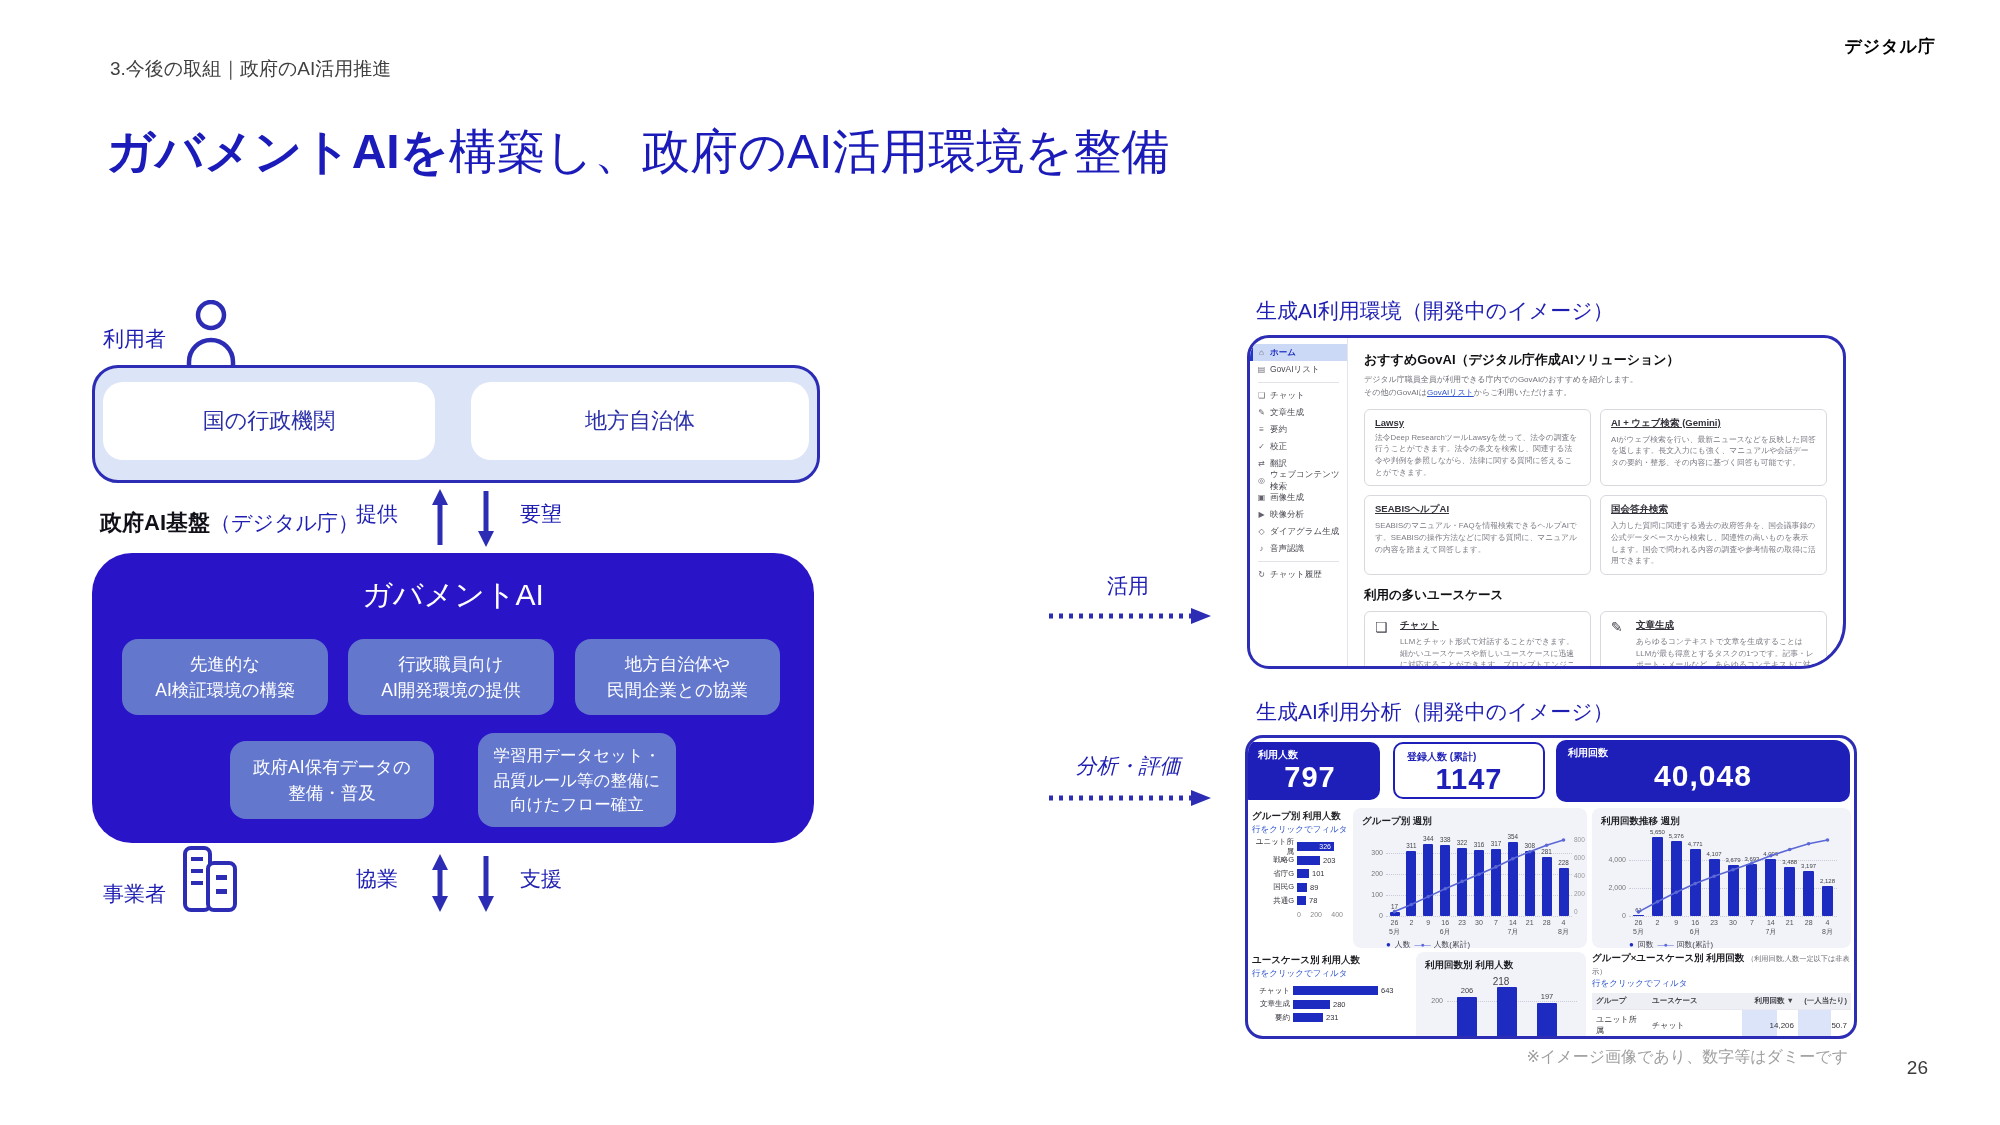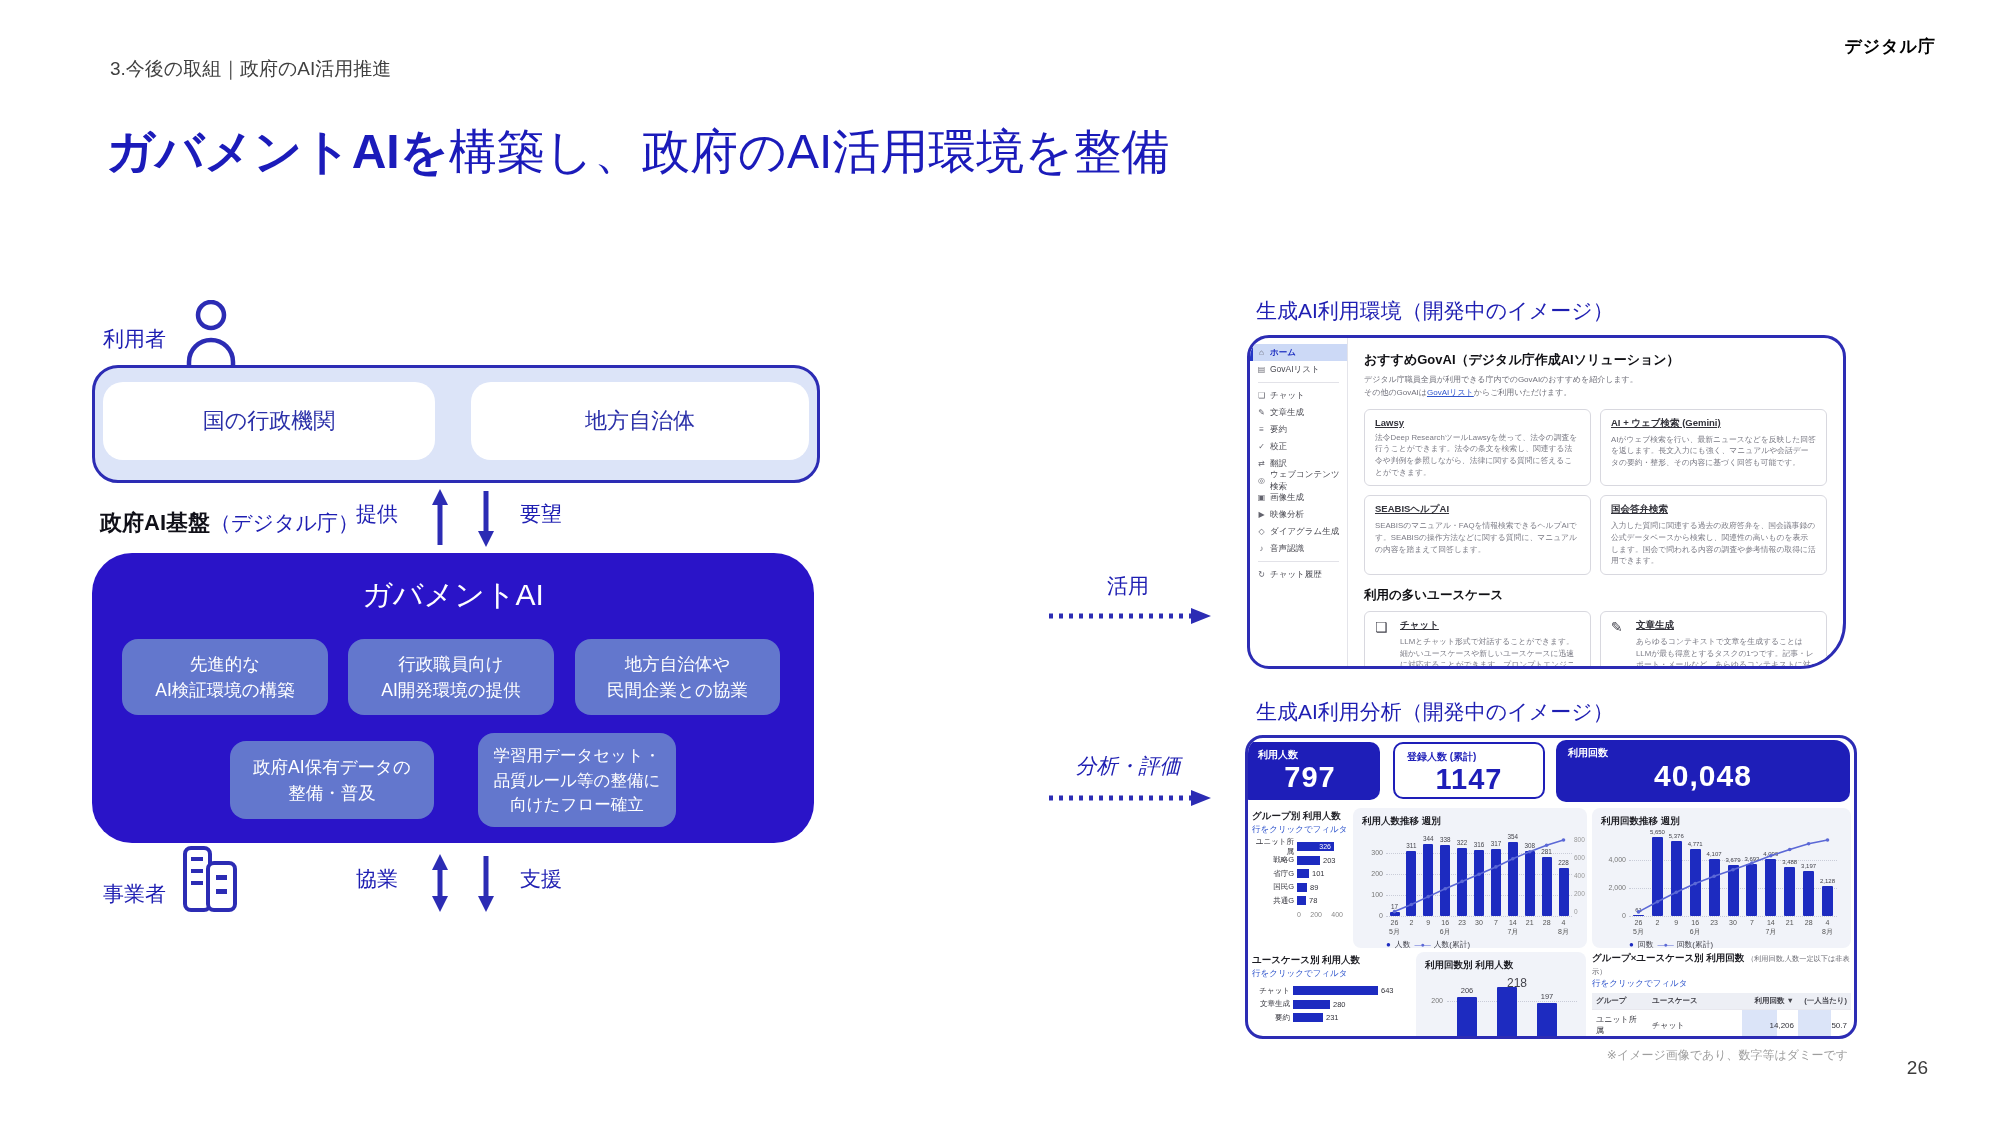--- a/index.html
+++ b/index.html
@@ -76,21 +76,21 @@
   .lineov{position:absolute;left:0;top:0;}
   .xrow{position:relative;height:20px;margin-top:2px;}
   .xtick{position:absolute;top:0;text-align:center;font-size:7px;color:#555;line-height:1.35;}
   .legend{font-size:7.8px;color:#44444c;margin-top:1px;display:flex;align-items:center;gap:4px;}
   .lg-dot{color:var(--bar);font-size:8px;}
   .lg-line{color:#5b68d6;font-size:7px;letter-spacing:-1px;}
   .tbl{width:100%;border-collapse:collapse;margin-top:3px;}
   .tbl th{background:#edeff5;font-size:7.5px;color:#44444c;text-align:left;padding:3px 4px;font-weight:700;}
   .tbl td{font-size:8px;color:#33333b;padding:4px;border-top:1px solid #e8e8ee;}
   .tbl .num{text-align:right;background:linear-gradient(90deg,#dbe4f8 62%,rgba(0,0,0,0) 62%);}
-  .footnote{font-size:12px;color:#9e9e9e;}
+  .footnote{font-size:16px;color:#9e9e9e;}
   .pagenum{font-size:19px;color:#3c3c3c;}
 </style>
 </head>
 <body>
 
 <div class="slide">
 
   <div class="abs breadcrumb" style="left:110px;top:56px;">3.今後の取組｜政府のAI活用推進</div>
   <div class="abs logo" style="right:64px;top:35px;">デジタル庁</div>
 
@@ -324,21 +324,21 @@
           </div>
           <div class="haxis" style="margin-left:45px;width:46px">
             <span>0</span>
             <span>200</span>
             <span>400</span>
           </div>
         </div>
     </div>
 
     <div class="panel shade" style="left:105px;top:70px;width:234px;height:140px;">
-      <div class="p-t">利用人数推移 週別</div>
+      <div class="p-t">グループ別 週別</div>
       <div id="chartA2">
           <div class="plotwrap" style="padding-left:24px;margin-top:4px;">
             <div class="plot" style="width:186px;height:84px">
               <div class="grid" style="top:63.0px"></div>
               <span class="ytick" style="left:-24px;width:21px;top:59.0px">100</span>
               <div class="grid" style="top:42.0px"></div>
               <span class="ytick" style="left:-24px;width:21px;top:38.0px">200</span>
               <div class="grid" style="top:21.0px"></div>
               <span class="ytick" style="left:-24px;width:21px;top:17.0px">300</span>
               <div class="grid" style="top:84px"></div>
@@ -511,21 +511,21 @@
       <div class="p-t">利用回数別 利用人数</div>
       <div id="chartB2">
           <div class="plotwrap" style="padding-left:22px;margin-top:6px;">
             <div class="plot" style="width:130px;height:100px">
               <span class="ytick" style="left:-22px;width:18px;top:57.5px">150</span>
               <div class="grid" style="top:23.1px"></div>
               <span class="ytick" style="left:-22px;width:18px;top:19.1px">200</span>
               <div class="cbar" style="left:10px;width:20px;height:81.5px"></div>
               <span class="cval" style="font-size:7.5px;left:5px;top:7.5px">206</span>
               <div class="cbar" style="left:50px;width:20px;height:90.8px"></div>
-              <span class="cval" style="font-size:12px;left:55px;top:-1.8px">218</span>
+              <span class="cval" style="font-size:10px;left:39px;top:-1.8px">218</span>
               <div class="cbar" style="left:90px;width:20px;height:74.6px"></div>
               <span class="cval" style="font-size:7.5px;left:85px;top:14.4px">197</span>
             </div>
           </div>
         </div>
     </div>
 
     <div class="panel" style="left:344px;top:214px;width:259px;">
       <div class="p-t"><span>グループ×ユースケース別 利用回数</span> <span class="p-note">（利用回数,人数一定以下は非表示）</span></div>
       <div class="p-link">行をクリックでフィルタ</div>

